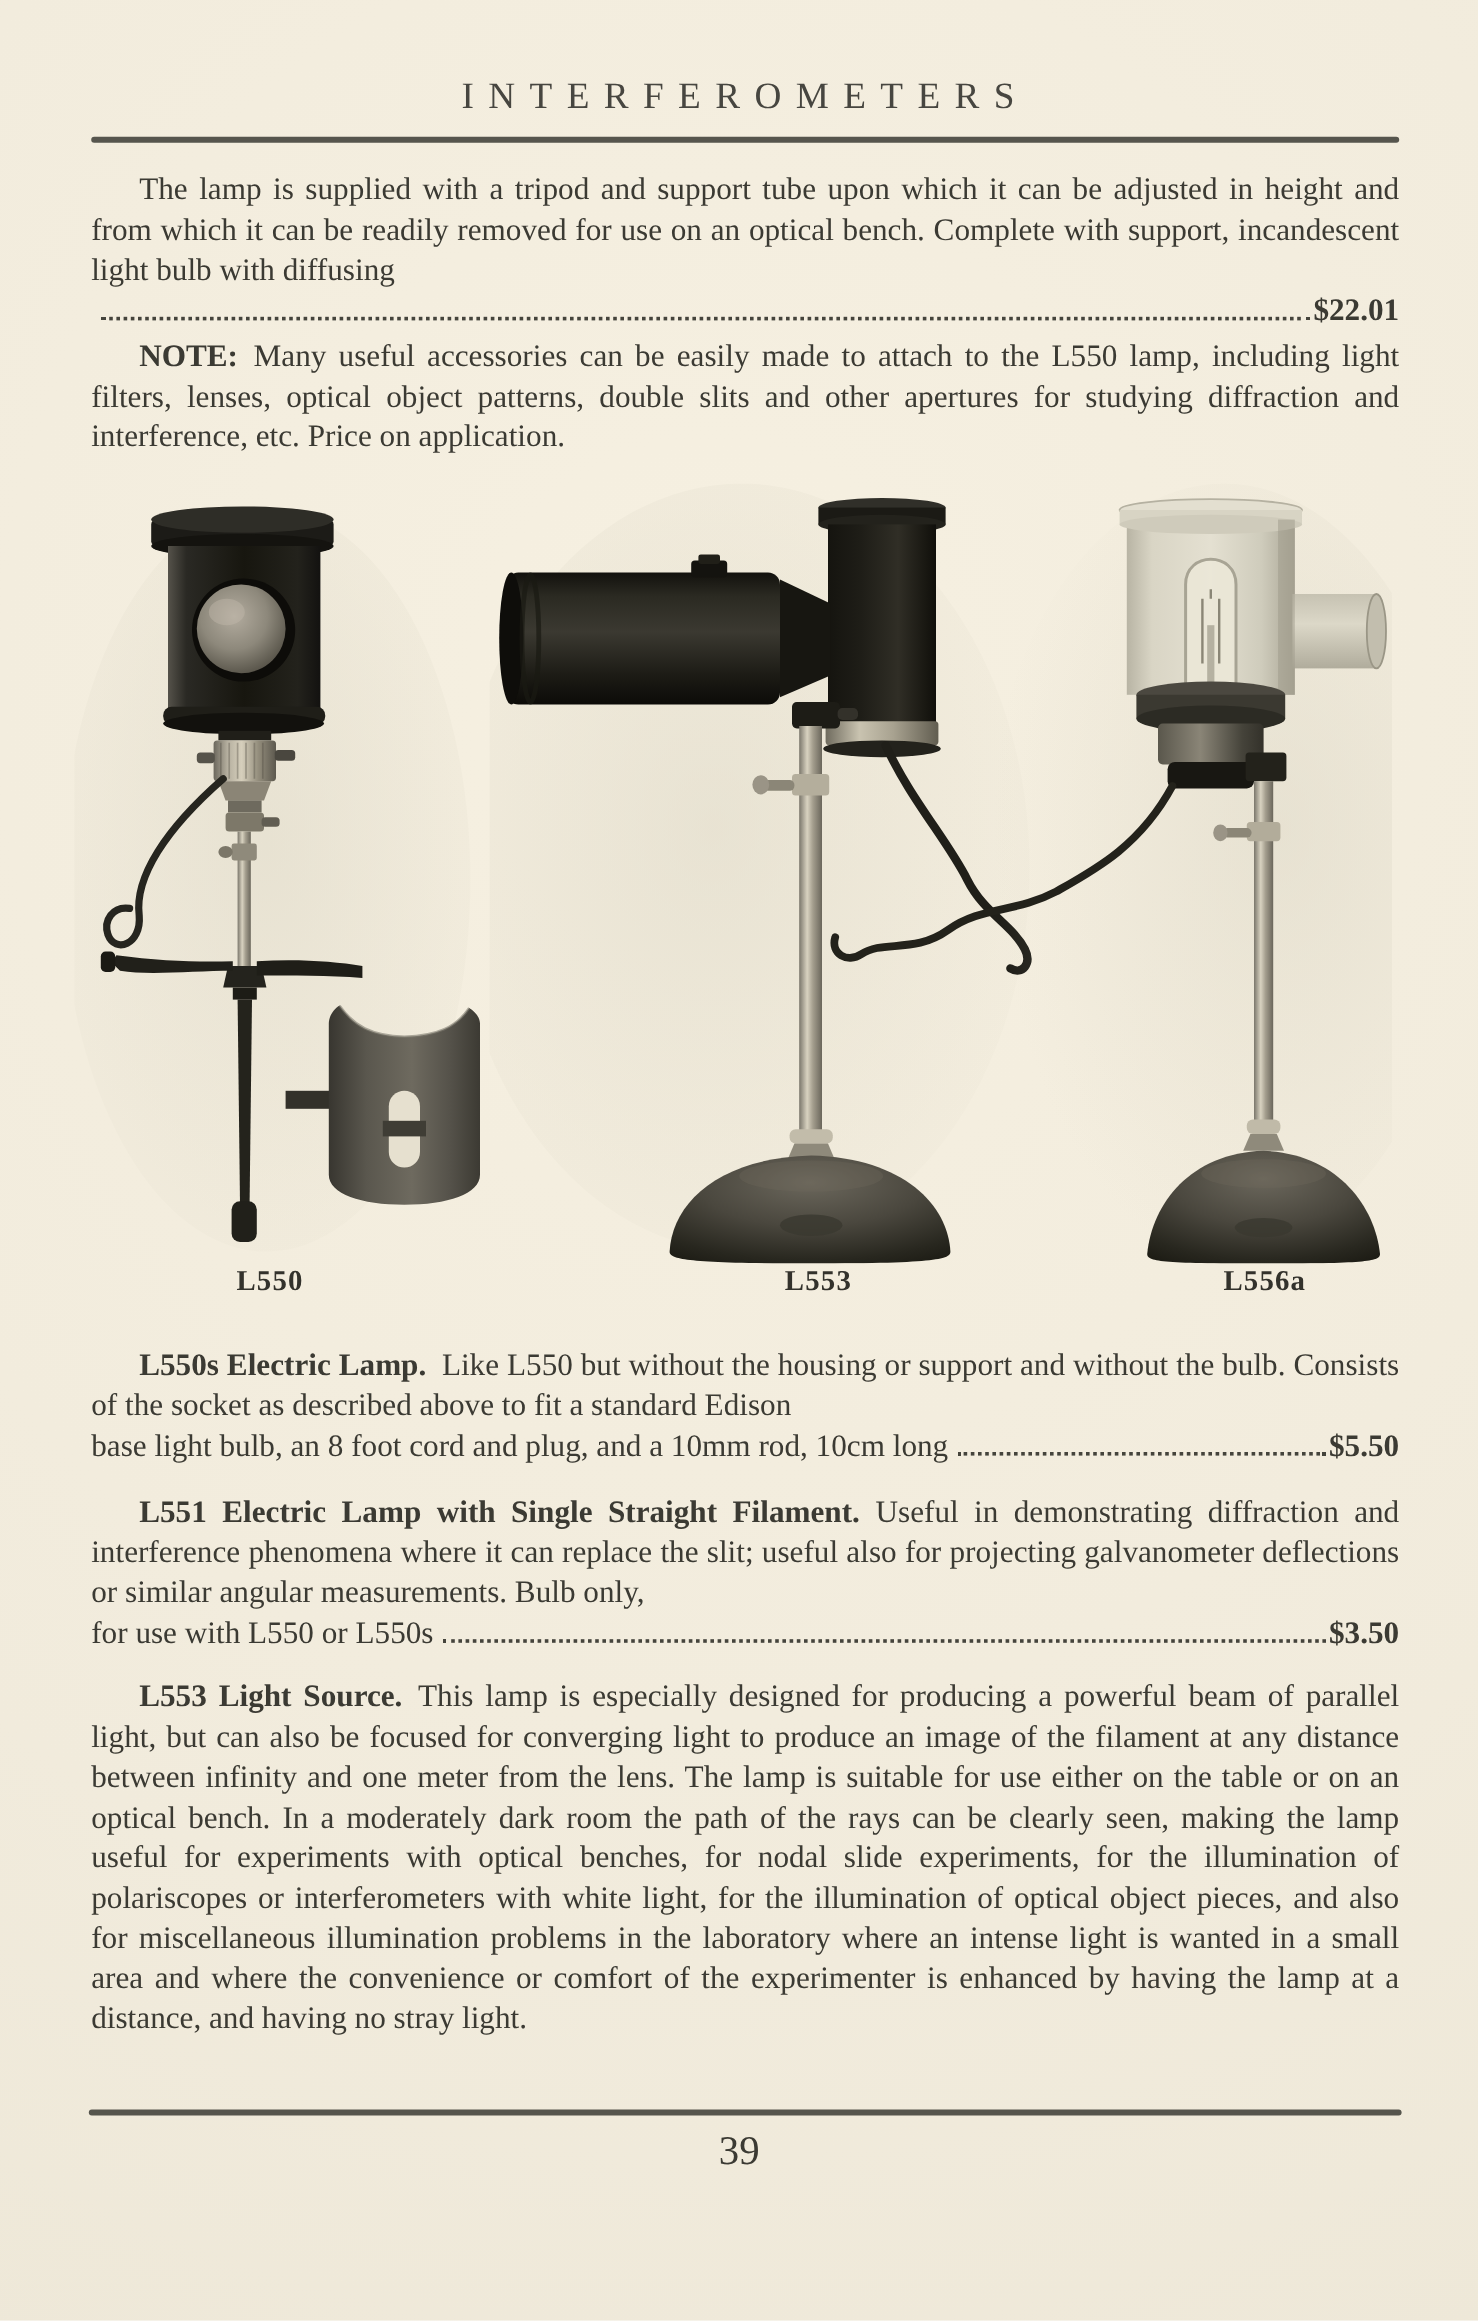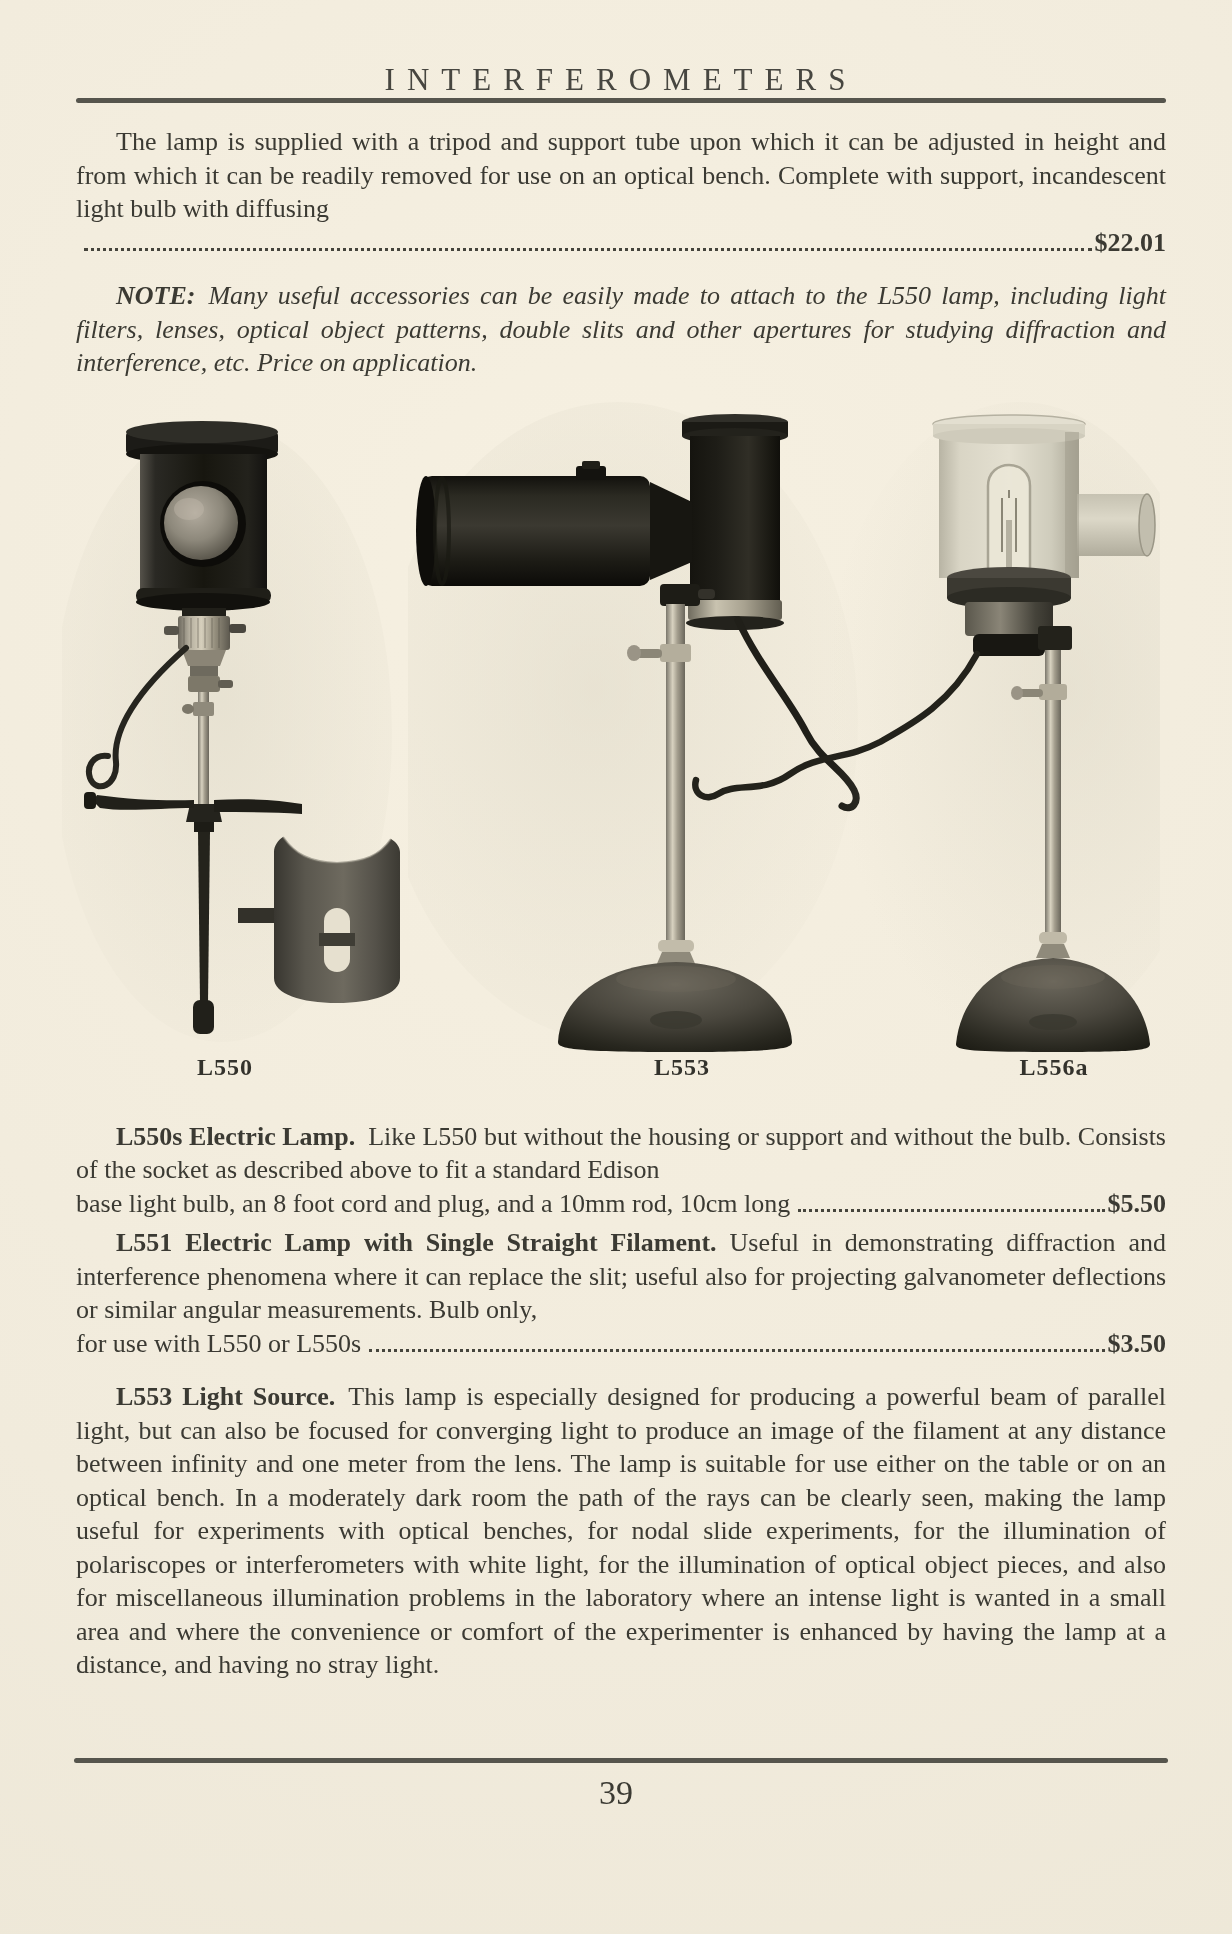--- a/index.html
+++ b/index.html
@@ -5,37 +5,37 @@
   html,body { margin:0; padding:0; }
   .page {
     position:relative; width:1232px; height:1934px; overflow:hidden;
     background: radial-gradient(ellipse 160% 110% at 48% 30%, #f6f0e1 0%, #f1ebdc 50%, #eae4d3 100%);
     font-family:"Liberation Serif","DejaVu Serif",serif;
     color:#3b3a33;
   }
   .content { position:absolute; left:76px; top:62px; width:1090px; }
   .title {
     font-size:31px; font-weight:normal; letter-spacing:12px; text-align:center;
-    margin:0 0 0 0; color:#474640;
+    margin:0 0 16px 0; color:#474640;
   }
   .rule { height:5px; background:#56554d; border-radius:3px; }
   p.body { font-size:26px; line-height:33.5px; text-align:justify; margin:0; }
   .indent { text-indent:40px; }
   .lead-head { font-weight:bold; margin-right:13px; }
   .intro-block { margin-top:22px; }
-  .note-block { margin-top:20px;font-style:italic; }
+  .note-block { margin-top:5px; }
   .price-line { display:flex; align-items:baseline; font-size:26px; line-height:33.5px; }
   .dots { flex:1 1 auto; border-bottom:3px dotted #45443c; margin:0 3px 6px 8px; min-width:28px; height:1px; }
   .price { font-weight:bold; white-space:nowrap; }
   .figures { position:relative; height:712px; margin-top:10px;font-family:Liberation Serif, serif; }
   .fig { position:absolute; }
   .fig-label { position:absolute; top:664px; width:100px; text-align:center;
     font-size:24px; font-weight:bold; letter-spacing:1px; color:#33322c; }
   .prod1 { margin-top:18px; }
-  .prod2 { margin-top:6px; }
+  .prod2 { margin-top:22px; }
   .prod3 { margin-top:20px; }
   .footer-rule { position:absolute; left:74px; right:64px; top:1758px; height:5px; background:#56554d; border-radius:3px; }
   .page-number { position:absolute; top:1774px; left:0; right:0; text-align:center; font-size:34px; color:#3b3a33; }
 </style>
 </head>
 <body>
 
 <div class="page">
   <div class="content">
 

